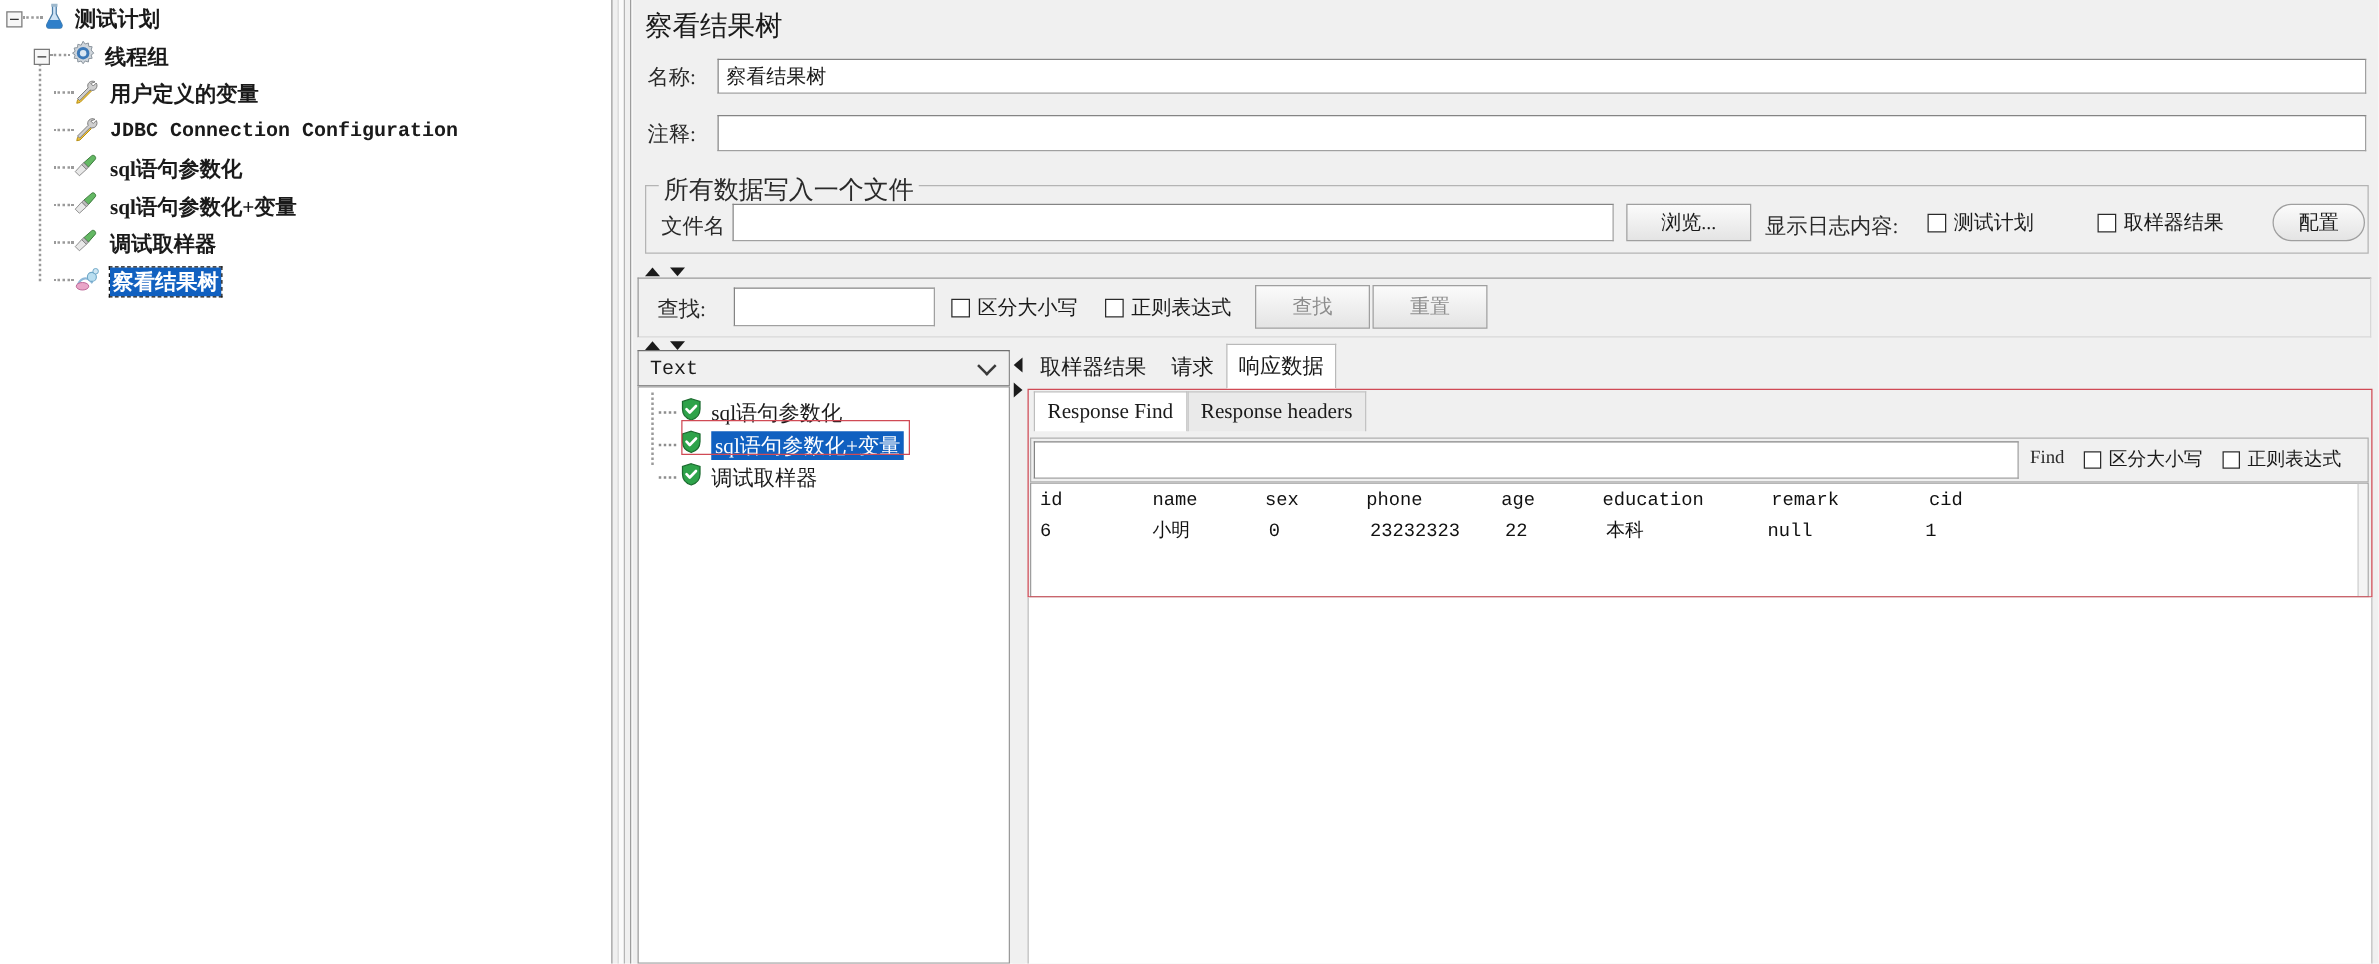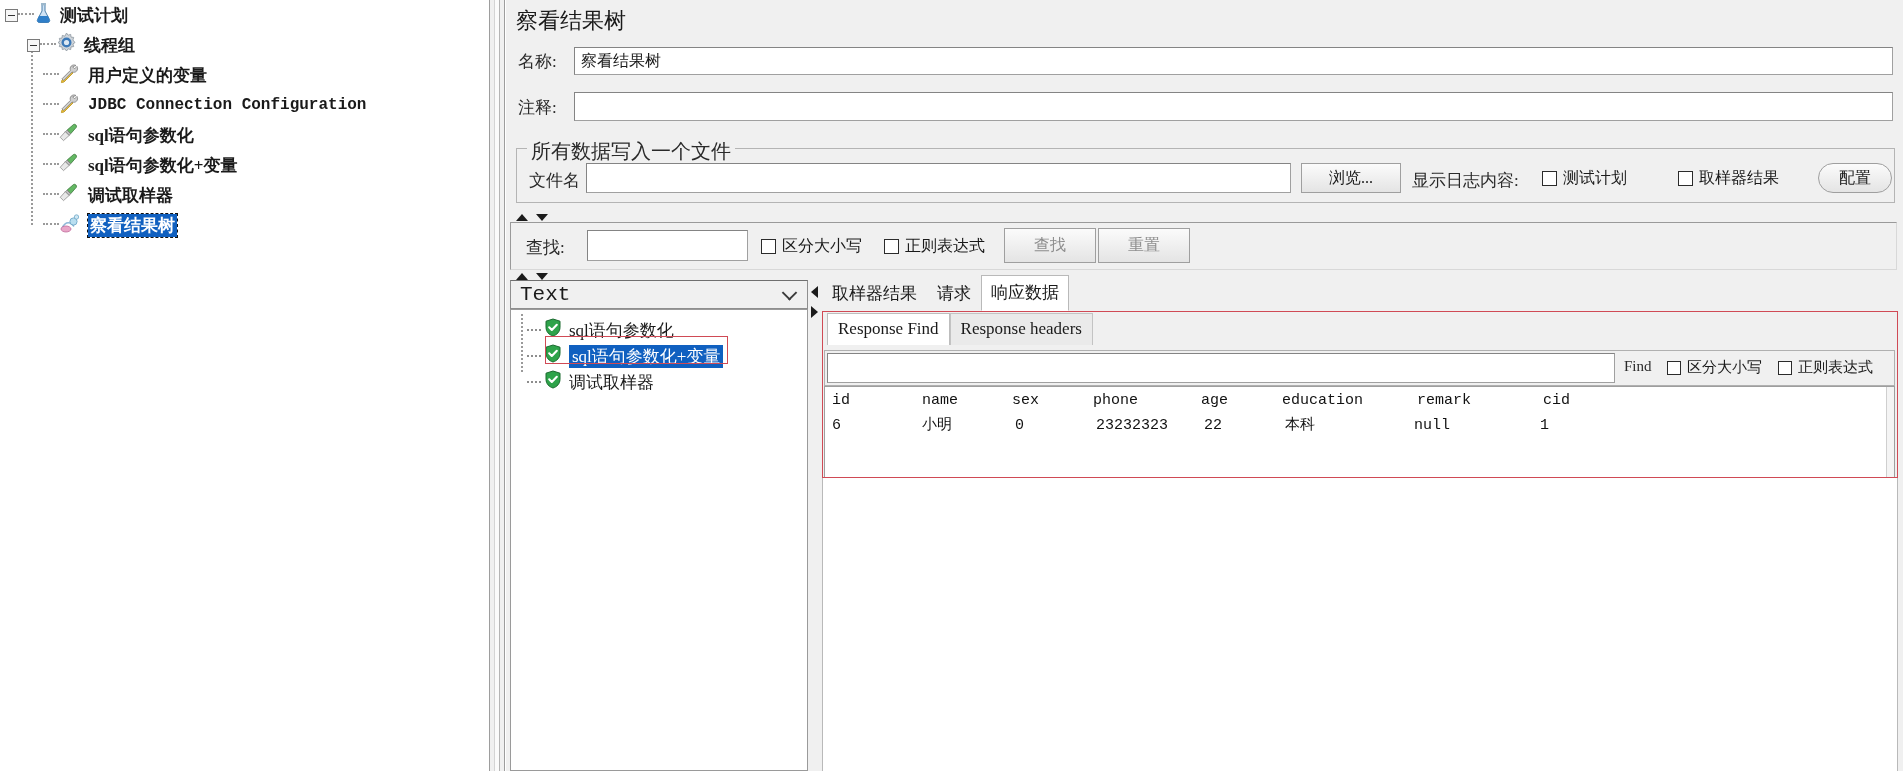--- a/index.html
+++ b/index.html
@@ -470,21 +470,21 @@
     </div>
     <div class="btn disabled" style="left:498px; top:228px; width:92px; height:35px;">查找</div>
     <div class="btn disabled" style="left:592px; top:228px; width:92px; height:35px;">重置</div>
 
     <div class="hsplit" style="left:4px; top:272px; width:1387px;">
       <span class="tri up"></span>
       <span class="tri dn"></span>
     </div>
 
     <div class="combo" style="left:4px; top:280px; width:298px; height:29px;">
-      <span style="font-family:'Liberation Mono',monospace;font-size:21px;text-align:right;">Text</span>
+      <span style="font-family:'Liberation Mono',monospace;font-size:16px;text-align:right;">Text</span>
       <span class="chev"></span>
     </div>
 
     <div class="resulttree" style="left:4px; top:309px; width:298px; height:462px;">
       <div class="vline" style="left:10px; top:4px; height:58px;"></div>
 
       <div class="rt-row" style="margin-top:7px;">
         <span class="rdots"></span>
         <span class="ic">
           <svg width="18" height="19" viewBox="0 0 18 19">

